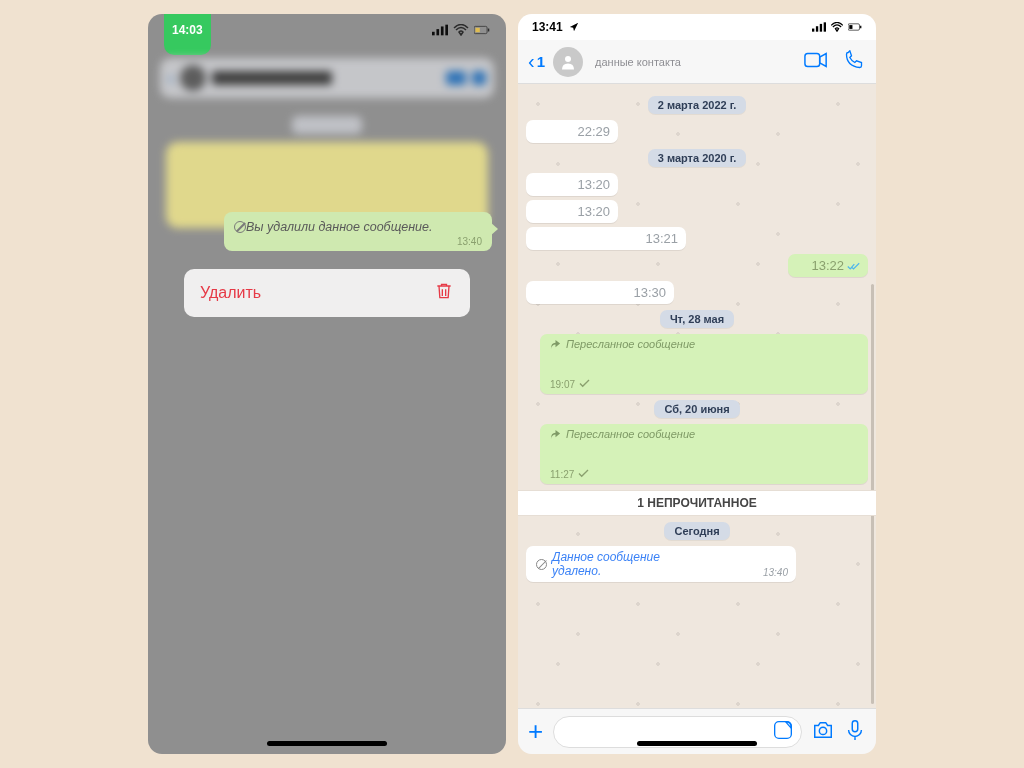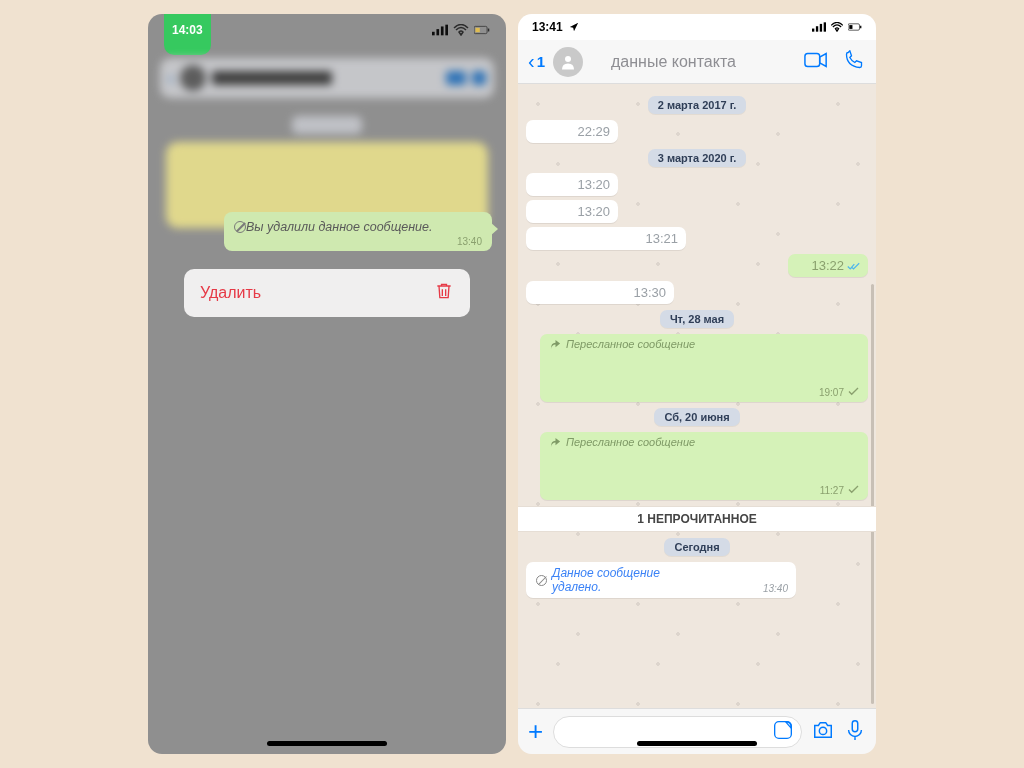--- a/index.html
+++ b/index.html
@@ -108,21 +108,21 @@
 
   .pr-header{
     height:44px;background:#f7f7f7;border-bottom:1px solid #ddd;
     display:flex;align-items:center;padding:0 10px;gap:8px;
   }
   .pr-back{color:#007aff;font-size:20px;display:flex;align-items:center;gap:2px}
   .pr-badge{color:#007aff;font-size:15px;font-weight:600}
   .pr-av{width:30px;height:30px;border-radius:50%;background:#c9c9c9;
     display:flex;align-items:center;justify-content:center}
   .pr-av svg{width:18px;height:18px;fill:#fff}
-  .pr-name{flex:1;color:#8e8e93;font-size:16px;margin-left:20px}
+  .pr-name{flex:1;color:#8e8e93;font-size:11px;margin-left:4px}
   .pr-hicon{color:#007aff;margin-left:6px}
   .pr-hicon svg{width:24px;height:20px;stroke:#007aff;fill:none;stroke-width:1.6}
 
   .pr-body{
     flex:1;overflow:hidden;position:relative;
     background:#efe7de;
     padding:6px 8px 0;
   }
   .pr-body::before{
     content:"";position:absolute;inset:0;opacity:.07;
@@ -147,21 +147,21 @@
     justify-content:flex-end;gap:3px;
   }
   .bub.in{background:#fff;}
   .bub.out{background:#d5f2b8;margin-left:auto;}
   .bub .tim{font-size:13px;color:#9aa0a6}
   .bub.out .tim{color:#8aa06e}
   .tick svg{width:13px;height:9px}
   .bub.fwd{flex-direction:column;align-items:stretch;}
   .bub.fwd .ftop{display:flex;align-items:center;gap:5px;color:#7f9a66;font-size:11px;font-style:italic}
   .bub.fwd .ftop svg{width:11px;height:11px;fill:#7f9a66}
-  .bub.fwd .ftim{text-align:right;font-size:10px;color:#8aa06e;margin-top:34px;display:flex;justify-content:flex-end;gap:3px}
+  .bub.fwd .ftim{text-align:right;font-size:10px;color:#8aa06e;margin-top:26px;display:flex;justify-content:flex-start;gap:3px}
 
   .sizeA{width:92px}
   .sizeB{width:92px}
   .sizeC{width:160px}
   .sizeD{width:148px}
   .sizeE{width:80px}
   .sizeF{width:328px}
   .sizeG{width:270px}
 
   .unread-bar{
@@ -303,21 +303,21 @@
     <span class="pr-hicon">
       <svg viewBox="0 0 24 24">
           <path d="M5 3 Q3 3 3 5 Q3 19 19 21 Q21 21 21 19 L21 15 L15 13 L13 15 Q9 13 7 9 L9 7 L7 1 Z"></path>
         </svg>
     </span>
   </div>
 
   <div class="pr-body">
     <div class="scroll-ind"></div>
 
-    <div class="date-chip">2 марта 2017 г.</div>
+    <div class="date-chip">2 марта 2022 г.</div>
     <div class="bub in sizeA">
         <span class="tim">22:29</span>
       </div>
 
     <div class="date-chip">3 марта 2020 г.</div>
     <div class="bub in sizeB">
         <span class="tim">13:20</span>
       </div>
     <div class="bub in sizeB">
         <span class="tim">13:20</span>

